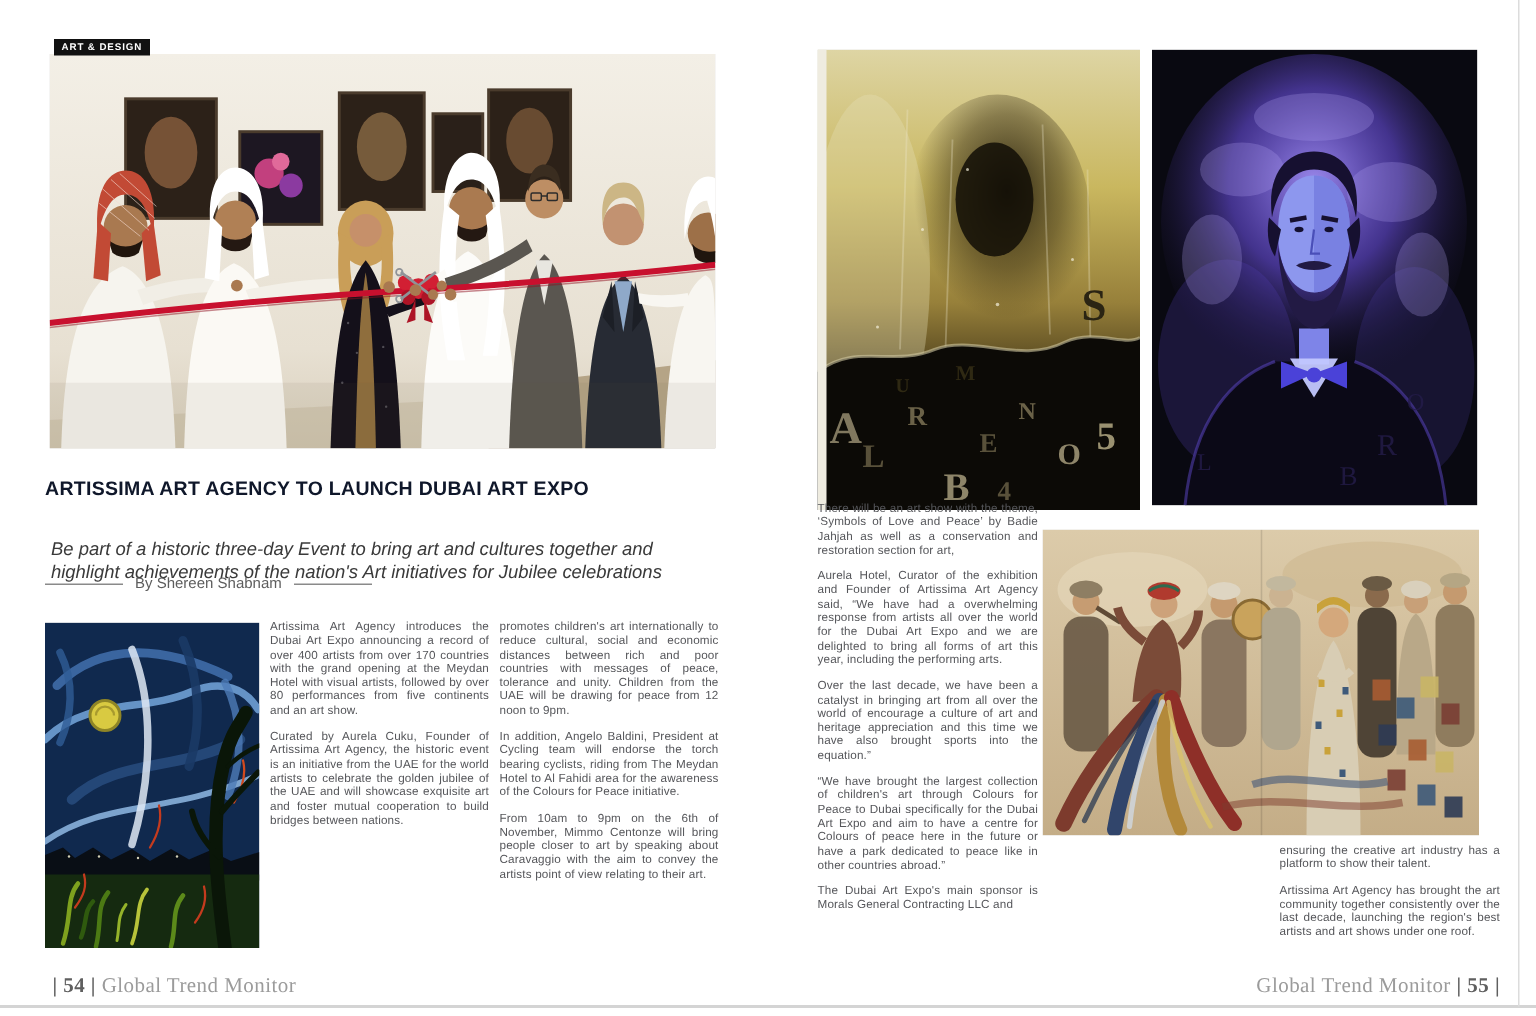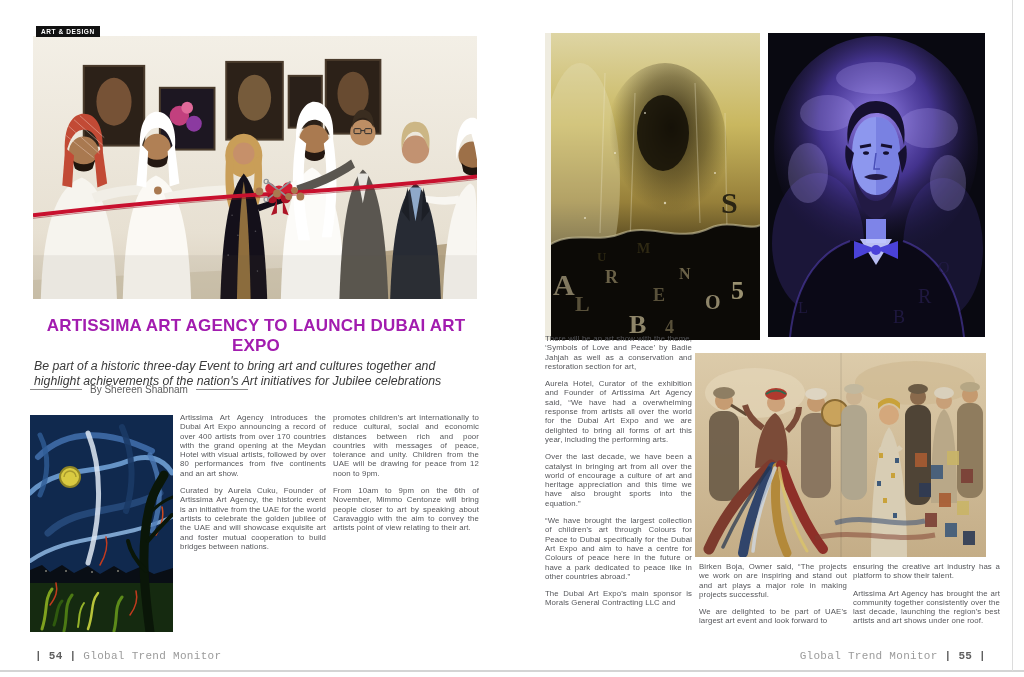--- a/index.html
+++ b/index.html
@@ -7,40 +7,40 @@
           font-family:"Liberation Sans","DejaVu Sans",sans-serif;}
   .tag{position:absolute;left:36px;top:26px;background:#111111;color:#ffffff;
        font-size:6.5px;font-weight:bold;letter-spacing:.6px;padding:2px 5px;z-index:5;}
   .art{position:absolute;overflow:hidden;background:#eee;}
   .art svg{display:block;width:100%;height:100%;}
   .main-photo{left:33px;top:36px;width:444px;height:263px;}
   .painting-left{left:30px;top:415px;width:143px;height:217px;}
   .burnt{left:545px;top:33px;width:215px;height:307px;}
   .portrait{left:768px;top:33px;width:217px;height:304px;}
   .figures{left:695px;top:353px;width:291px;height:204px;}
-  .headline{position:absolute;left:30px;top:316px;width:452px;margin:0;text-align:center;
-            font-size:17px;line-height:19.5px;font-weight:bold;color:#a21caf;letter-spacing:.2px;}
+  .headline{position:absolute;left:30px;top:316px;width:452px;margin:0;
+            font-size:13px;line-height:19.5px;font-weight:bold;color:#0f172a;letter-spacing:.2px;}
   .headline span{display:block;}
   .standfirst{position:absolute;left:34px;top:359px;width:444px;margin:0;text-align:left;
               font-style:italic;font-weight:500;font-size:12.3px;line-height:15px;color:#3a3a3a;}
   .byline{position:absolute;left:30px;top:384px;width:452px;display:flex;align-items:center;
           justify-content:flex-start;gap:8px;color:#5d5d5d;font-size:10px;}
   .byline .rule{display:inline-block;width:52px;height:1px;background:#8a8a8a;}
   .col{position:absolute;text-align:justify;font-size:7.8px;line-height:9.3px;color:#55565a;
        letter-spacing:.1px;}
   .col p{margin:0 0 8px 0;}
   .col-l1{left:180px;top:413px;width:146px;}
   .col-l2{left:333px;top:413px;width:146px;}
   .col-r1{left:545px;top:334px;width:147px;}
   .col-r2{left:699px;top:562px;width:148px;}
   .col-r3{left:853px;top:562px;width:147px;}
-  .footer{position:absolute;top:650px;font-family:Liberation Mono, monospace;
-          font-size:11px;color:#9b9b9b;letter-spacing:.3px;}
+  .footer{position:absolute;top:650px;font-family:Liberation Serif, serif;
+          font-size:14px;color:#9b9b9b;letter-spacing:.3px;}
   .footer-left{left:35px;}
-  .footer-right{right:38px;text-align:right;}
+  .footer-right{right:24px;text-align:right;}
   .footer .pagenum{color:#5f5f5f;font-weight:bold;}
   .edge-bottom{position:absolute;left:0;top:670px;width:1024px;height:2px;background:#d4d4d4;}
   .edge-right{position:absolute;left:1012px;top:0;width:1px;height:671px;background:#dcdcdc;}
 </style>
 </head>
 <body>
 
 <div class="spread">
 
   <div class="tag">ART &amp; DESIGN</div>
@@ -238,20 +238,21 @@
       </g>
     </svg>
   </div>
 
   <div class="col col-l1">
     <p>Artissima Art Agency introduces the Dubai Art Expo announcing a record of over 400 artists from over 170 countries with the grand opening at the Meydan Hotel with visual artists, followed by over 80 performances from five continents and an art show.</p>
     <p>Curated by Aurela Cuku, Founder of Artissima Art Agency, the historic event is an initiative from the UAE for the world artists to celebrate the golden jubilee of the UAE and will showcase exquisite art and foster mutual cooperation to build bridges between nations.</p>
   </div>
   <div class="col col-l2">
     <p>promotes children's art internationally to reduce cultural, social and economic distances between rich and poor countries with messages of peace, tolerance and unity. Children from the UAE will be drawing for peace from 12 noon to 9pm.</p>
+    <p>In addition, Angelo Baldini, President at Cycling team will endorse the torch bearing cyclists, riding from The Meydan Hotel to Al Fahidi area for the awareness of the Colours for Peace initiative.</p>
     <p>From 10am to 9pm on the 6th of November, Mimmo Centonze will bring people closer to art by speaking about Caravaggio with the aim to convey the artists point of view relating to their art.</p>
   </div>
 
   <div class="art burnt" aria-label="Burnt collage artwork with scattered letters">
     <svg viewBox="0 0 215 307" preserveAspectRatio="none">
       <defs>
         <linearGradient id="bpap" x1="0" y1="0" x2="0" y2="1">
           <stop offset="0" stop-color="#ded5a4"></stop>
             <stop offset="0.3" stop-color="#c9b75f"></stop>
           <stop offset="0.55" stop-color="#97803a"></stop>
@@ -432,24 +433,20 @@
     </svg>
   </div>
 
   <div class="col col-r1">
     <p>There will be an art show with the theme, ‘Symbols of Love and Peace’ by Badie Jahjah as well as a conservation and restoration section for art,</p>
     <p>Aurela Hotel, Curator of the exhibition and Founder of Artissima Art Agency said, “We have had a overwhelming response from artists all over the world for the Dubai Art Expo and we are delighted to bring all forms of art this year, including the performing arts.</p>
     <p>Over the last decade, we have been a catalyst in bringing art from all over the world of encourage a culture of art and heritage appreciation and this time we have also brought sports into the equation.”</p>
     <p>“We have brought the largest collection of children's art through Colours for Peace to Dubai specifically for the Dubai Art Expo and aim to have a centre for Colours of peace here in the future or have a park dedicated to peace like in other countries abroad.”</p>
     <p>The Dubai Art Expo's main sponsor is Morals General Contracting LLC and</p>
   </div>
-  <div class="col col-r2">
-    <p>Birken Boja, Owner said, “The projects we work on are inspiring and stand out and art plays a major role in making projects successful.</p>
-    <p>We are delighted to be part of UAE's largest art event and look forward to</p>
-  </div>
   <div class="col col-r3">
     <p>ensuring the creative art industry has a platform to show their talent.</p>
     <p>Artissima Art Agency has brought the art community together consistently over the last decade, launching the region's best artists and art shows under one roof.</p>
   </div>
 
   <div class="footer footer-left">
     <span class="pagenum">| 54 |</span>
     <span class="mag">Global Trend Monitor</span>
   </div>
   <div class="footer footer-right">

